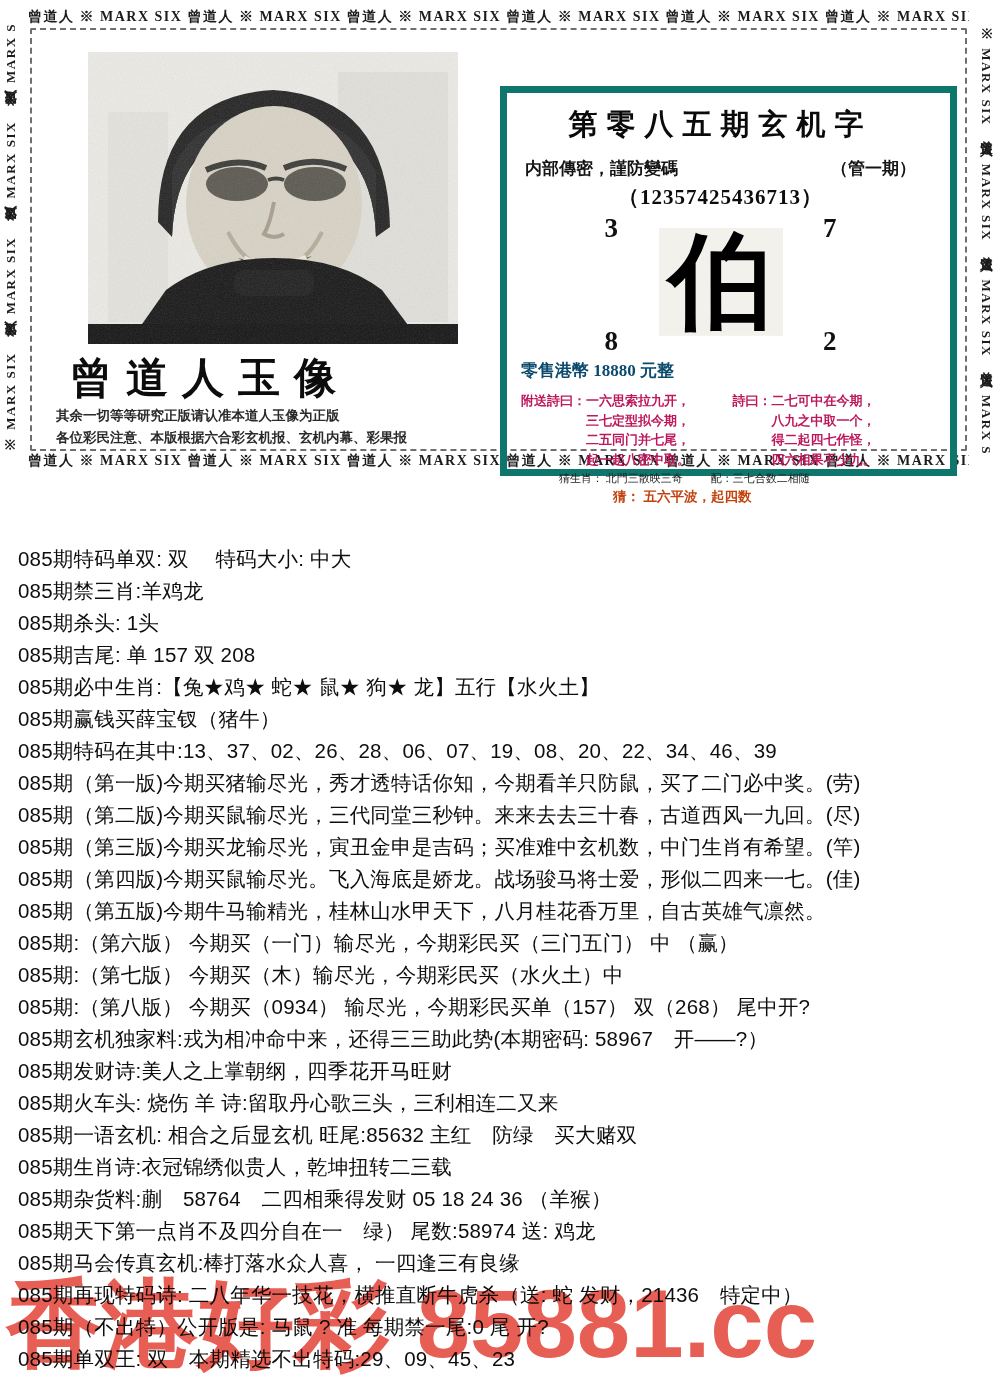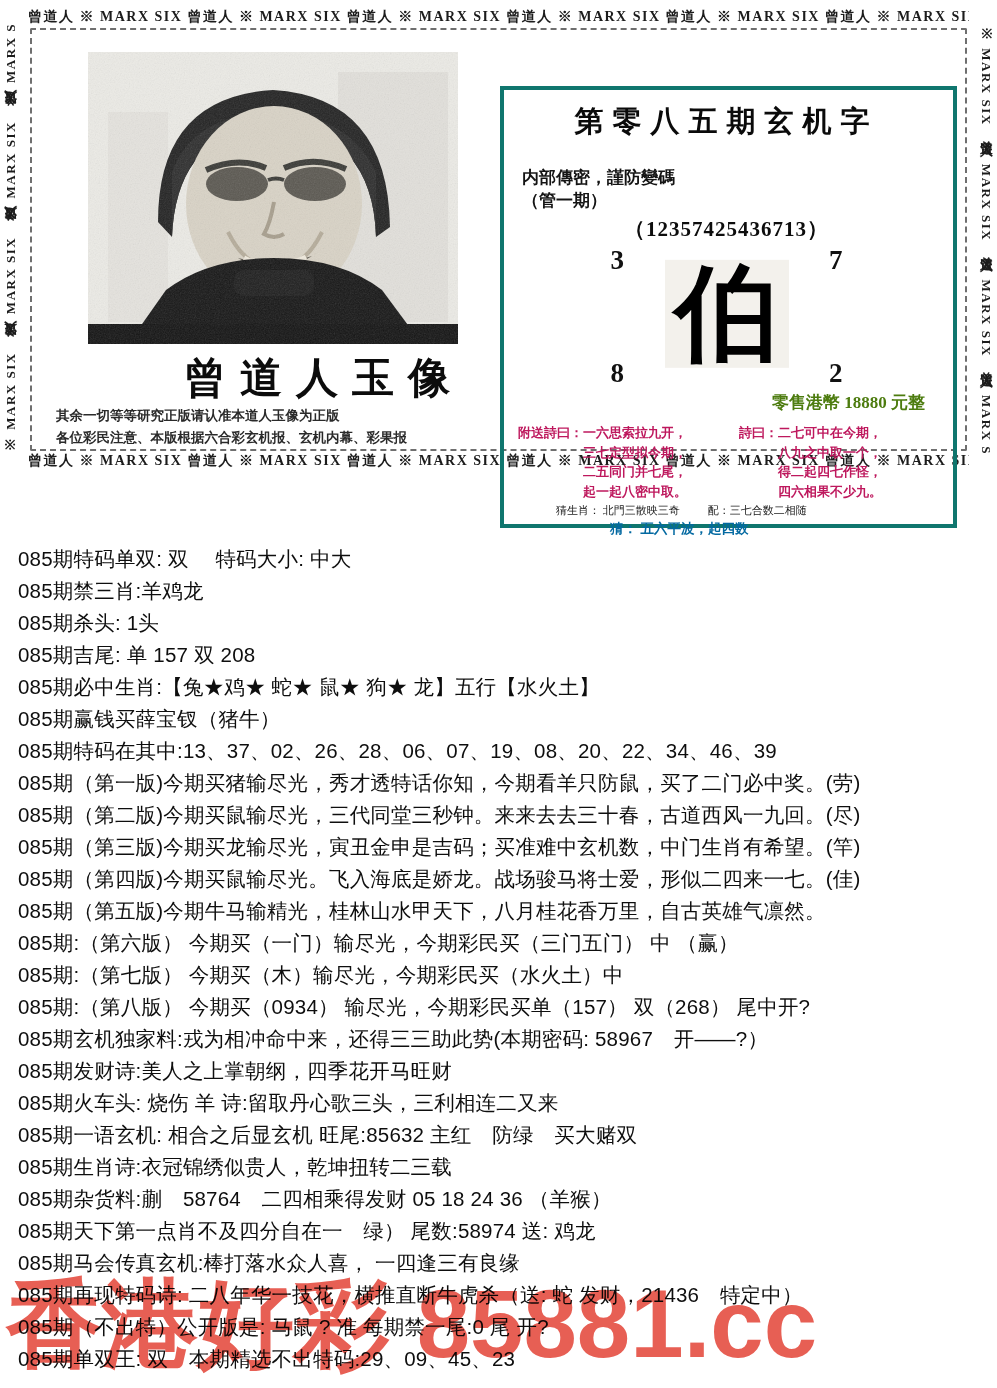--- a/index.html
+++ b/index.html
@@ -24,60 +24,60 @@
   .border-col.left{left:2px;transform:rotate(180deg);}
   .border-col.right{right:2px;}
   .inner-frame{
     position:absolute;left:30px;top:28px;width:933px;height:419px;
     border:2px dashed #6f6f6f;border-radius:2px;
   }
   
   .portrait{position:absolute;left:88px;top:52px;width:370px;height:292px;background:#eceae5;}
   .portrait svg{display:block;width:100%;height:100%;}
   .portrait-title{
-    position:absolute;left:64px;top:350px;width:400px;text-align:right;
+    position:absolute;left:70px;top:350px;width:400px;text-align:left;
     font-size:42px;font-weight:bold;letter-spacing:14px;color:#0c0c0c;
     font-family:"Liberation Serif",serif;
   }
   .portrait-note{
     position:absolute;left:56px;top:405px;width:430px;
     font-size:13.5px;line-height:22px;font-weight:bold;color:#2a2a2a;
     font-family:"Liberation Serif",serif;
   }
   
   .mystery-box{
-    position:absolute;left:500px;top:86px;width:457px;height:442px;
-    border:4px solid #0f766e;box-sizing:border-box;padding:8px 18px 0 14px;
+    position:absolute;left:500px;top:86px;width:457px;height:390px;
+    border:7px solid #0f766e;box-sizing:border-box;padding:8px 30px 0 14px;
     font-family:"Liberation Serif",serif;
   }
   .mb-title{text-align:center;font-size:29px;font-weight:bold;letter-spacing:9px;margin-top:4px;color:#0a0a0a;}
-  .mb-subrow{display:flex;justify-content:space-between;font-size:17px;font-weight:bold;margin-top:24px;padding:0 4px;color:#141414;flex-direction:column;}
+  .mb-subrow{display:flex;justify-content:space-between;font-size:17px;font-weight:bold;margin-top:12px;padding:0 4px;color:#141414;}
   .mb-sub2{font-size:17px;font-weight:bold;margin-top:5px;padding:0 4px;color:#141414;}
   .mb-lucky{text-align:center;font-size:21px;font-weight:bold;letter-spacing:1px;margin-top:3px;color:#0d0d0d;}
   .mb-charblock{position:relative;width:260px;height:146px;margin:0 auto;}
   .mb-corner{position:absolute;font-size:27px;font-weight:bold;color:#111;}
   .mb-corner.tl{left:14px;top:2px;}
   .mb-corner.tr{right:14px;top:2px;}
   .mb-corner.bl{left:14px;bottom:0;}
   .mb-corner.br{right:14px;bottom:0;}
   .mb-char{
     position:absolute;left:50%;top:50%;transform:translate(-50%,-52%);
     font-size:104px;font-weight:bold;line-height:1;color:#000;
     background:#f3f1ec;padding:2px 10px;
   }
-  .mb-price{text-align:right;font-size:17px;font-weight:bold;margin-top:2px;padding-right:10px;color:#4d7c0f;}
+  .mb-price{text-align:left;font-size:17px;font-weight:bold;margin-top:2px;padding-right:10px;color:#0c4a6e;}
   .mb-poems{display:flex;margin-top:9px;font-size:13px;font-weight:bold;line-height:19.5px;color:#be185d;}
   .mb-poem-left{width:53%;display:flex;}
   .mb-poem-right{width:47%;display:flex;}
   .mb-poem-label{white-space:nowrap;}
   .mb-poem-lines div{white-space:nowrap;}
   .mb-guess1{display:flex;font-size:11px;font-weight:normal;margin-top:2px;color:#1b1b1b;}
   .mb-guess1 .g-left{margin-left:38px;}
   .mb-guess1 .g-right{margin-left:28px;}
-  .mb-guess2{font-size:13.5px;font-weight:bold;margin-top:2px;margin-left:92px;color:#0369a1;}
+  .mb-guess2{font-size:13.5px;font-weight:bold;margin-top:2px;margin-left:92px;color:#c2410c;}
   
   .body-lines{position:absolute;left:18px;top:545px;width:975px;}
   .body-line{
     height:32px;font-size:20.5px;white-space:nowrap;color:#0e0e0e;
     font-family:"Liberation Sans",sans-serif;letter-spacing:0.2px;
   }
   
   .watermark{
     position:absolute;left:6px;top:1276px;width:990px;
     font-size:96px;font-weight:bold;white-space:nowrap;line-height:1;

